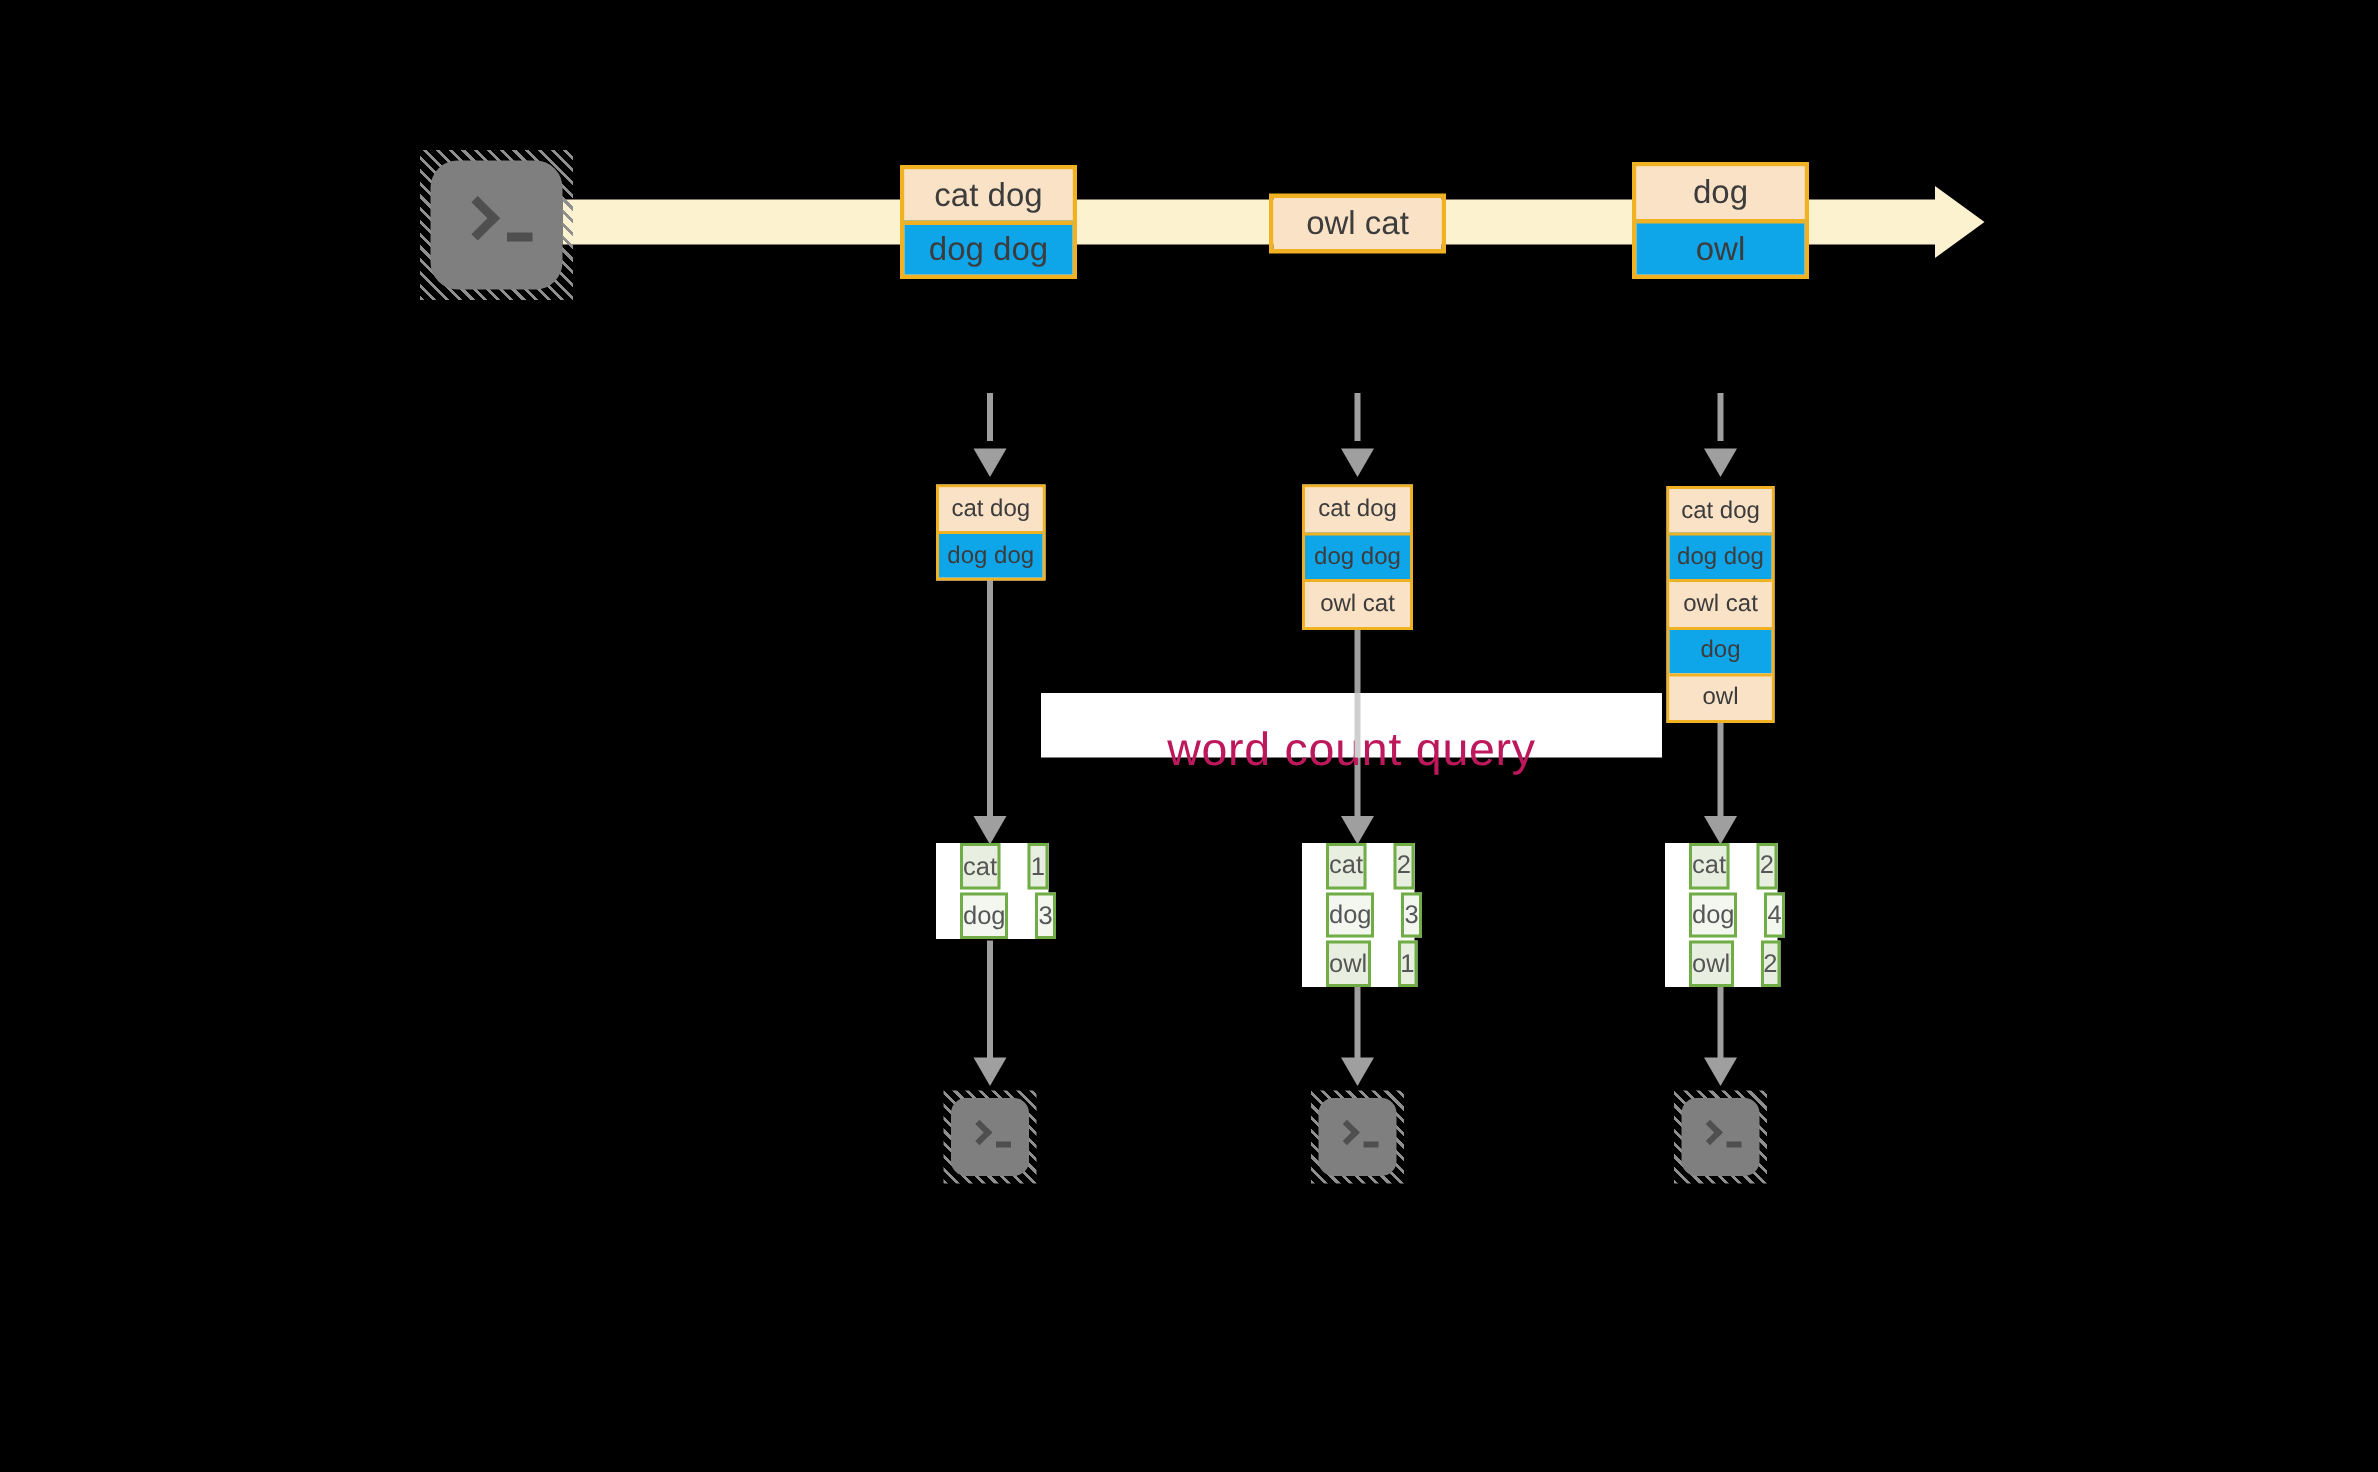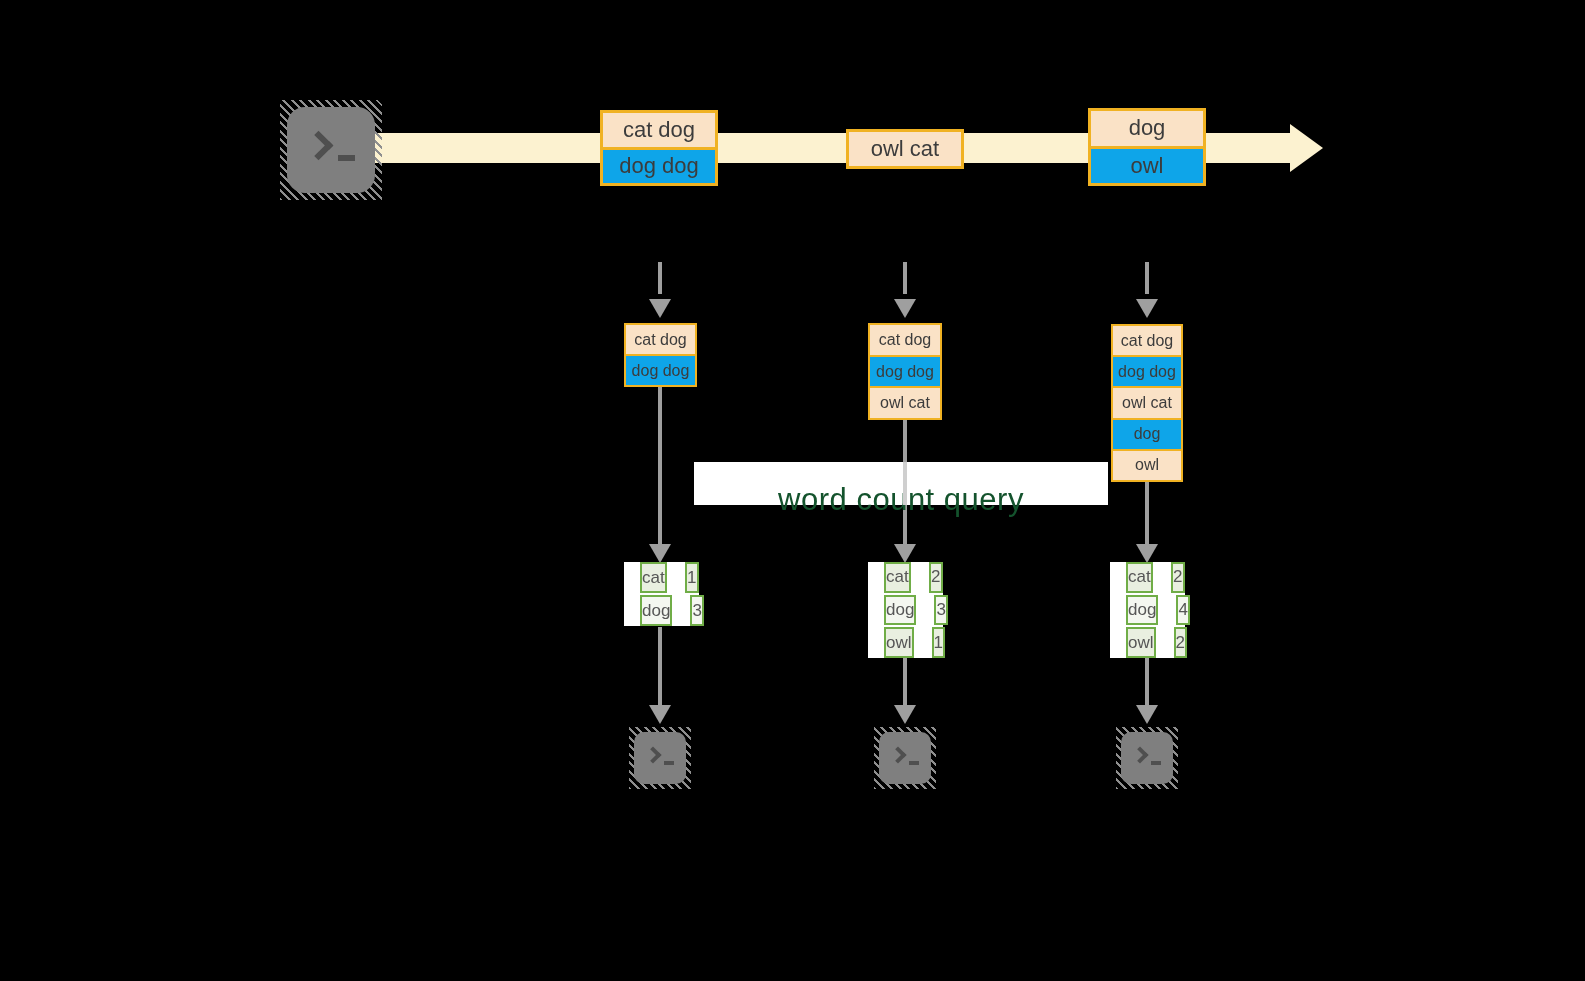--- a/index.html
+++ b/index.html
@@ -22,21 +22,21 @@
   .obox.thin .orow + .orow{border-top:2px solid #F0B222;}
   .fill-dark{background:#FAE2C6;}
   .fill-light{background:#0ea5e9;}
   
   .vline{position:absolute;width:4px;background:#9F9F9F;z-index:2;}
   .ahead{position:absolute;width:0;height:0;z-index:2;
     border-left:11px solid transparent;border-right:11px solid transparent;border-top:19px solid #9F9F9F;}
   
   .banner{position:absolute;left:694px;top:462px;width:414px;height:43px;background:#FFFFFF;z-index:5;
     display:flex;align-items:center;justify-content:center;}
-  .banner span{color:#14532d;font-size:31px;letter-spacing:0.5px;margin-top:32px;}
+  .banner span{color:#be185d;font-size:31px;letter-spacing:0.5px;margin-top:32px;}
   .banner-line{position:absolute;left:903px;top:462px;width:4px;height:43px;background:#CFCFCF;z-index:6;}
   
   .gtable{position:absolute;display:flex;flex-direction:column;gap:2px;background:#FFFFFF;
     box-sizing:border-box;z-index:3;}
   .grow{flex:1;display:flex;gap:2px;}
   .gcell{display:flex;align-items:center;justify-content:center;box-sizing:border-box;
     border:2px solid #70AD47;color:#565656;font-size:17px;margin-left:16px;}
   .glabel{flex:1.8;}
   .gval{flex:1;}
   .g-dark{background:#E9EFE0;}

